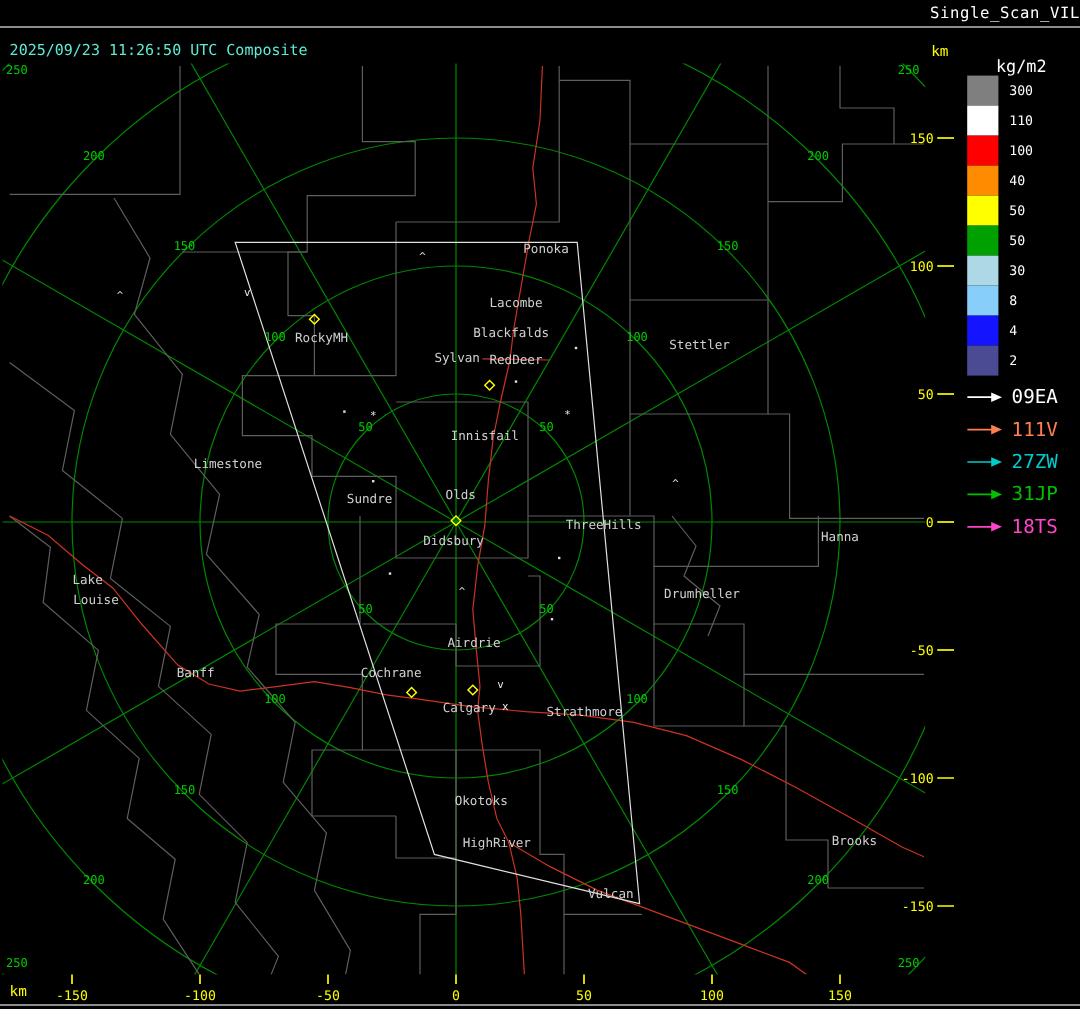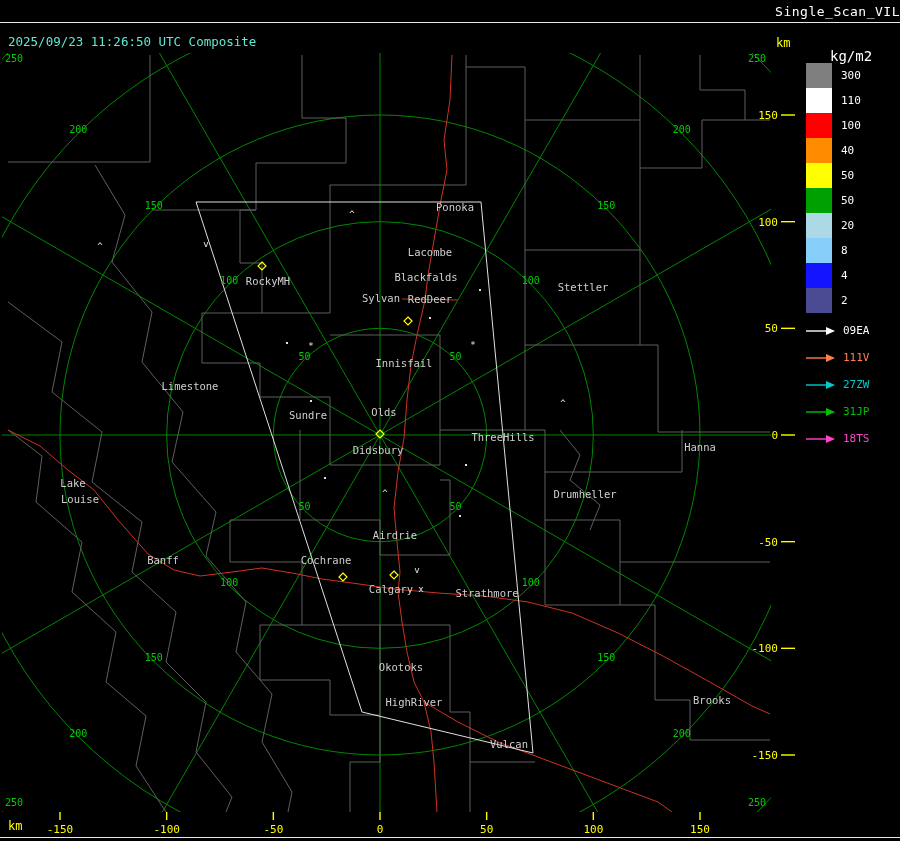--- a/index.html
+++ b/index.html
@@ -14,21 +14,21 @@
     border-top:1px solid #e8e8e8; }
   .timestamp { position:absolute; top:34px; left:8px; color:#5eead4; font-size:12.5px; }
   .unit-top-right { position:absolute; top:36px; left:776px; color:#ffff00; font-size:12px; }
   .colorbar-title { position:absolute; top:48px; left:830px; color:#ffffff; font-size:14px; }
   #colorbar { position:absolute; top:63px; left:806px; }
   .cb-row { display:flex; align-items:center; height:25px; }
   .cb-swatch { width:26px; height:25px; }
   .cb-label { color:#ffffff; font-size:11px; margin-left:9px; }
   #site-legend { position:absolute; top:317px; left:806px; }
   .site-row { display:flex; align-items:center; height:27px; }
-  .site-label { font-size:11px; margin-left:7px; }
+  .site-label { font-size:16px; margin-left:7px; }
   .unit-bottom-left { position:absolute; top:819px; left:8px; color:#ffff00; font-size:12px; }
   .bottomline { position:absolute; top:837px; left:0; width:100%; height:0;
     border-top:1px solid #e8e8e8; }
   #map-svg { position:absolute; top:0; left:0; }
   #map-svg text { font-family:"DejaVu Sans Mono", monospace; }
 </style>
 </head>
 <body>
 
 <div class="screen">
@@ -216,21 +216,21 @@
       <div class="cb-row">
         <div class="cb-swatch" style="background: rgb(255, 255, 0);"></div>
         <span class="cb-label">50</span>
       </div>
       <div class="cb-row">
         <div class="cb-swatch" style="background: rgb(0, 160, 0);"></div>
         <span class="cb-label">50</span>
       </div>
       <div class="cb-row">
         <div class="cb-swatch" style="background: rgb(173, 216, 230);"></div>
-        <span class="cb-label">20</span>
+        <span class="cb-label">30</span>
       </div>
       <div class="cb-row">
         <div class="cb-swatch" style="background: rgb(135, 206, 250);"></div>
         <span class="cb-label">8</span>
       </div>
       <div class="cb-row">
         <div class="cb-swatch" style="background: rgb(20, 20, 255);"></div>
         <span class="cb-label">4</span>
       </div>
       <div class="cb-row">

